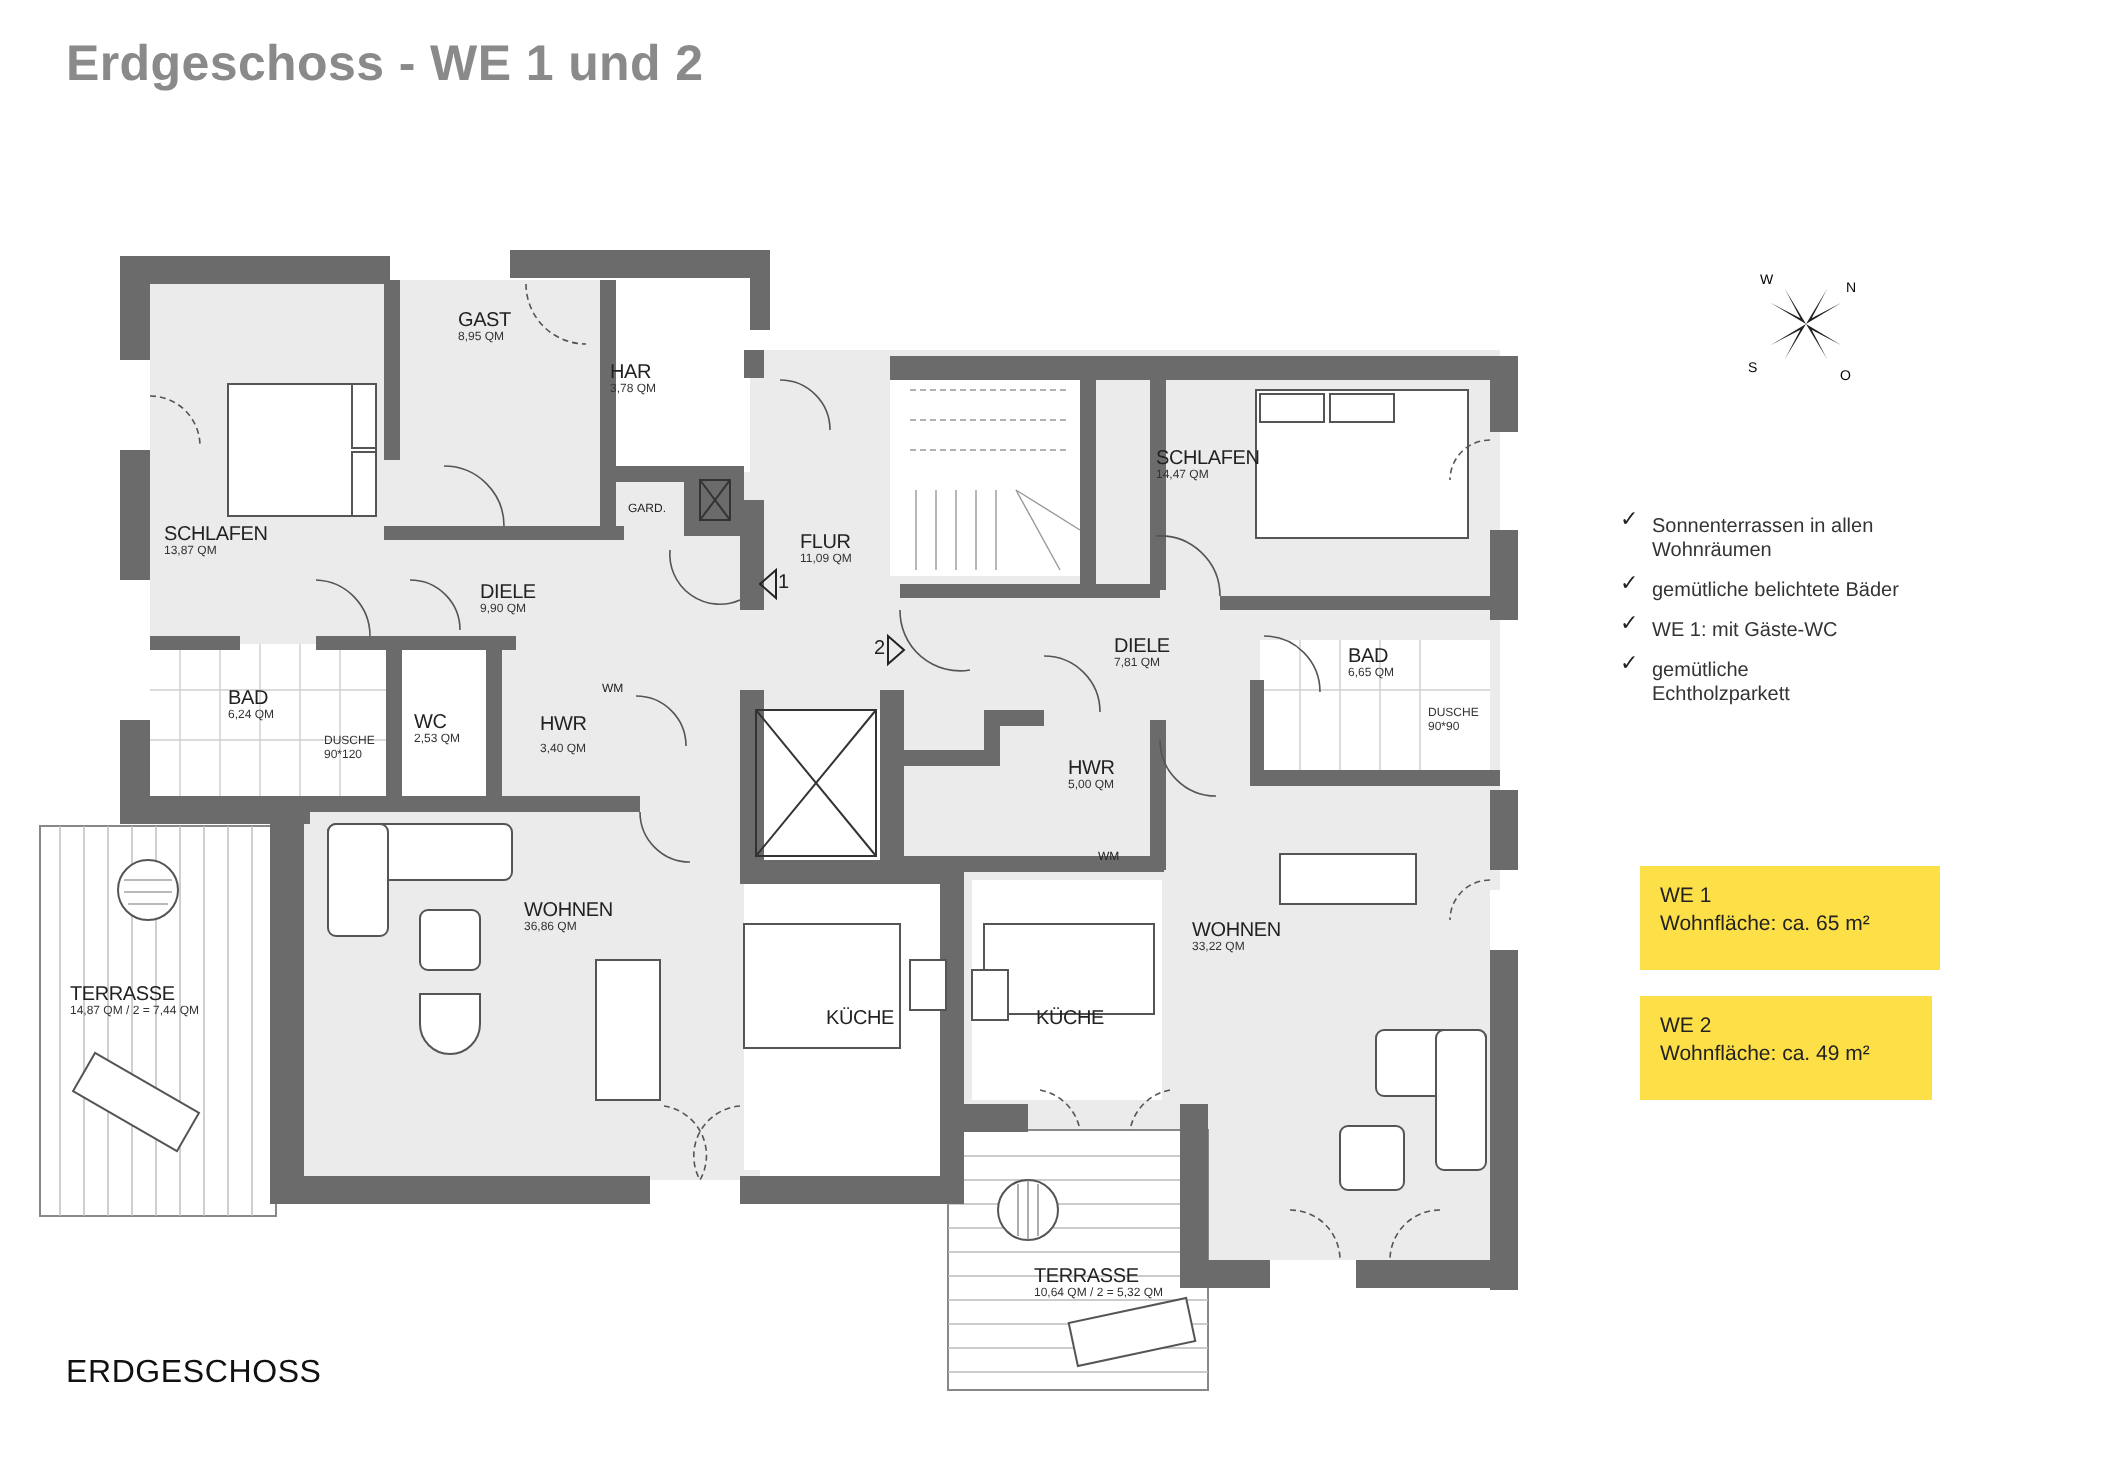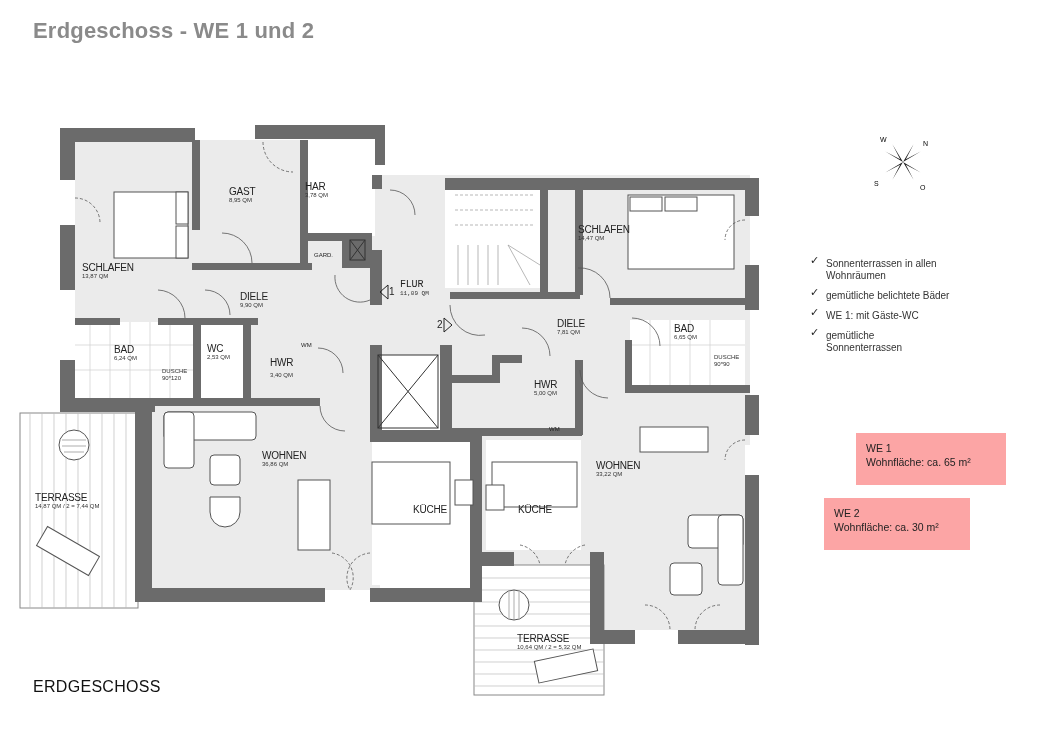--- a/index.html
+++ b/index.html
@@ -1,28 +1,28 @@
 <!DOCTYPE html>
 <html><head>
 <meta charset="utf-8">
 <style>
   html,body{margin:0;padding:0;background:#ffffff;}
   body{width:1061px;height:741px;position:relative;overflow:hidden;font-family:"Liberation Sans",sans-serif;}
-  .title{position:absolute;left:33px;top:18px;font-size:22px;font-weight:bold;color:#8a8a8a;letter-spacing:0.2px;text-align:center;}
+  .title{position:absolute;left:33px;top:18px;font-size:25px;font-weight:bold;color:#8a8a8a;letter-spacing:0.2px;text-align:center;}
   .plan{position:absolute;left:0;top:0;width:1061px;height:741px;}
   .lbl{position:absolute;font-family:"Liberation Sans",sans-serif;color:#222;font-size:10px;line-height:10px;white-space:nowrap;}
   .lbl .n{display:block;font-size:10px;letter-spacing:-0.2px;}
   .lbl .a{display:block;font-size:6px;line-height:7px;color:#333;}
   .small{font-size:6px !important;line-height:7px;}
   .feat{position:absolute;left:808px;top:258px;width:170px;}
   .feat-item{position:relative;padding-left:18px;margin-bottom:8px;font-size:10px;line-height:12px;color:#333;}
   .feat-item .chk{position:absolute;left:2px;top:-4px;font-size:11px;color:#222;}
-  .box{position:absolute;background:#fca5a5;padding:8px 10px;font-size:10.5px;line-height:14px;color:#222;margin-left:36px;}
+  .box{position:absolute;background:#fde047;padding:8px 10px;font-size:10.5px;line-height:14px;color:#222;}
   .box1{left:820px;top:433px;width:130px;height:36px;}
-  .box2{left:788px;top:498px;width:126px;height:36px;}
+  .box2{left:820px;top:498px;width:126px;height:36px;}
   .floor-label{position:absolute;left:33px;top:678px;font-size:16px;color:#111;letter-spacing:0.3px;}
   .compass{position:absolute;left:868px;top:132px;width:70px;height:60px;}
 </style>
 </head>
 <body>
 
 <div class="title">Erdgeschoss - WE 1 und 2</div>
 
 <svg class="plan" viewBox="0 0 1061 741" xmlns="http://www.w3.org/2000/svg">
 
@@ -240,63 +240,63 @@
   <text x="12" y="10" font-size="7" font-family="Liberation Sans, sans-serif">W</text>
   <text x="55" y="14" font-size="7" font-family="Liberation Sans, sans-serif">N</text>
   <text x="6" y="54" font-size="7" font-family="Liberation Sans, sans-serif">S</text>
   <text x="52" y="58" font-size="7" font-family="Liberation Sans, sans-serif">O</text>
 </svg>
 
 <div class="lbl" style="left:82px;top:263px;">
     <span class="n">SCHLAFEN</span>
     <span class="a">13,87 QM</span>
   </div>
-<div class="lbl" style="left:229px;top:187px;">
+<div class="lbl" style="left:229px;top:156px;">
     <span class="n">GAST</span>
     <span class="a">8,95 QM</span>
   </div>
 <div class="lbl" style="left:305px;top:182px;">
     <span class="n">HAR</span>
     <span class="a">3,78 QM</span>
   </div>
 <div class="lbl small" style="left:314px;top:252px;font-size:7px;">GARD.</div>
 <div class="lbl" style="left:240px;top:292px;">
     <span class="n">DIELE</span>
     <span class="a">9,90 QM</span>
   </div>
 <div class="lbl" style="left:114px;top:345px;">
     <span class="n">BAD</span>
     <span class="a">6,24 QM</span>
   </div>
 <div class="lbl" style="left:162px;top:368px;">
     <span class="a">DUSCHE</span>
     <span class="a">90*120</span>
   </div>
-<div class="lbl" style="left:207px;top:344px;">
+<div class="lbl" style="left:207px;top:357px;">
     <span class="n">WC</span>
     <span class="a">2,53 QM</span>
   </div>
 <div class="lbl" style="left:270px;top:358px;">
     <span class="n">HWR</span>
     <span class="a" style="margin-top:4px;">3,40 QM</span>
   </div>
 <div class="lbl small" style="left:301px;top:342px;">WM</div>
 <div class="lbl" style="left:262px;top:451px;">
     <span class="n">WOHNEN</span>
     <span class="a">36,86 QM</span>
   </div>
 <div class="lbl" style="left:413px;top:505px;">
     <span class="n">KÜCHE</span>
   </div>
 <div class="lbl" style="left:35px;top:493px;">
     <span class="n">TERRASSE</span>
     <span class="a">14,87 QM / 2 = 7,44 QM</span>
   </div>
 
-<div class="lbl" style="left:400px;top:280px;font-family:Liberation Mono, monospace;">
+<div class="lbl" style="left:400px;top:267px;">
     <span class="n">FLUR</span>
     <span class="a">11,09 QM</span>
   </div>
 <div class="lbl" style="left:389px;top:287px;">1</div>
 <div class="lbl" style="left:437px;top:320px;">2</div>
 
 <div class="lbl" style="left:578px;top:225px;">
     <span class="n">SCHLAFEN</span>
     <span class="a">14,47 QM</span>
   </div>
@@ -326,25 +326,25 @@
   </div>
 <div class="lbl" style="left:517px;top:634px;">
     <span class="n">TERRASSE</span>
     <span class="a">10,64 QM / 2 = 5,32 QM</span>
   </div>
 
 <div class="feat">
   <div class="feat-item"><span class="chk">✓</span><span>Sonnenterrassen in allen Wohnräumen</span></div>
   <div class="feat-item"><span class="chk">✓</span><span>gemütliche belichtete Bäder</span></div>
   <div class="feat-item"><span class="chk">✓</span><span>WE 1: mit Gäste-WC</span></div>
-  <div class="feat-item" style="width:110px;"><span class="chk">✓</span><span>gemütliche Sonnenterrassen</span></div>
+  <div class="feat-item" style="width:110px;"><span class="chk">✓</span><span>gemütliche Echtholzparkett</span></div>
 </div>
 
 <div class="box box1">
   <div>WE 1</div>
   <div>Wohnfläche: ca. 65 m²</div>
 </div>
 <div class="box box2">
   <div>WE 2</div>
-  <div>Wohnfläche: ca. 30 m²</div>
+  <div>Wohnfläche: ca. 49 m²</div>
 </div>
 
 <div class="floor-label">ERDGESCHOSS</div>
 
 </body></html>

